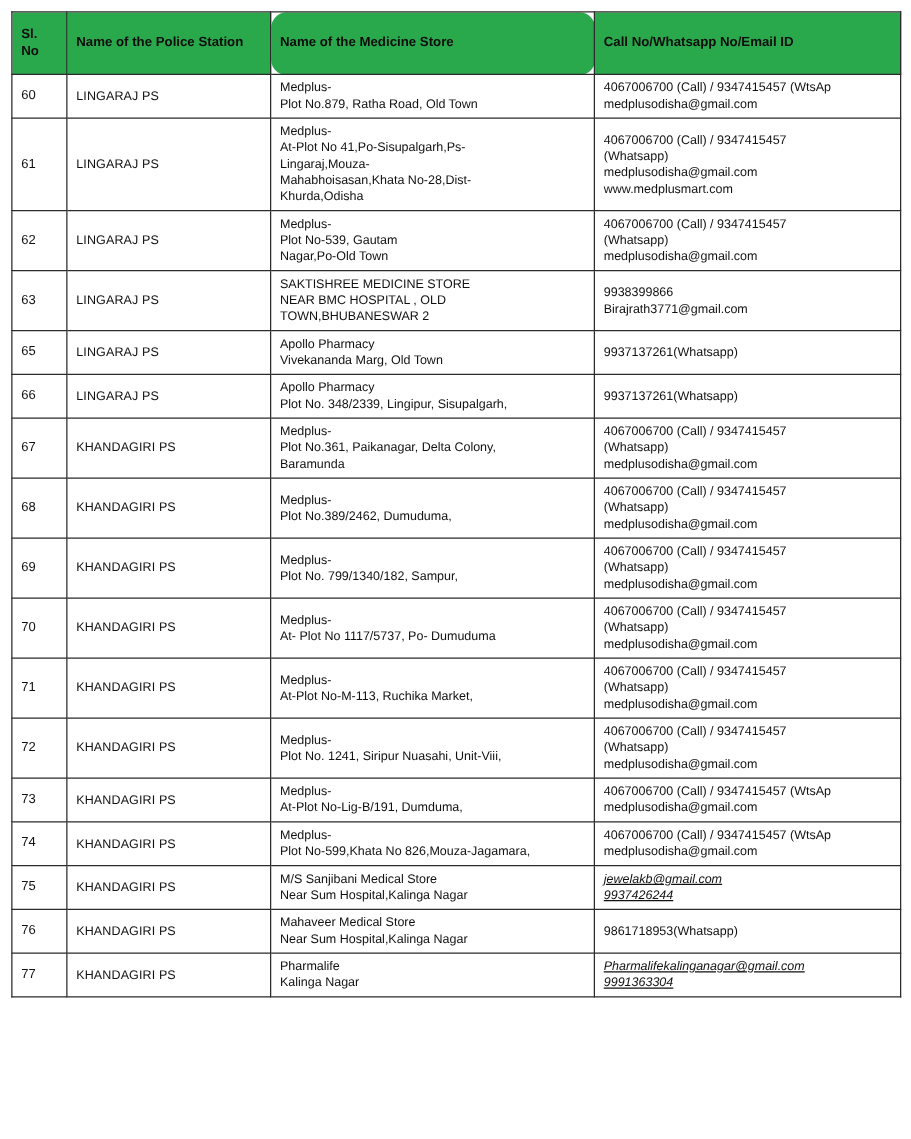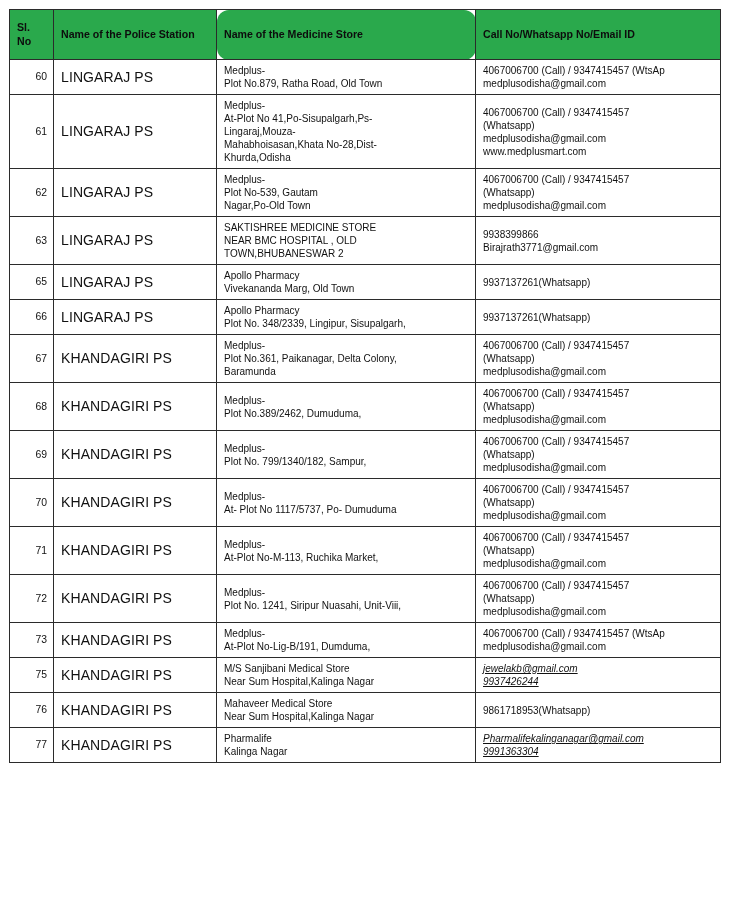--- a/index.html
+++ b/index.html
@@ -47,25 +47,25 @@
     border-color: #1d1d1d;
     height: 50px;
     line-height: 1.25;
   }
   th.col-sl  { width: 44px; }
   th.col-ps  { width: 163px; }
   th.col-ms  { width: 259px; border-radius: 12px; }
   th.col-cn  { width: 245px; }
 
   td.cell-sl {
-    text-align: right;
+    text-align: left;
     font-size: 10.4px;
   }
   td.cell-ps {
-    font-size: 14px;
+    font-size: 10px;
     letter-spacing: 0.1px;
     margin-top: 48px;
   }
   td.cell-ms, td.cell-cn {
     font-size: 10px;
   }
   .line { display: block; }
   .line.link {
     text-decoration: underline;
     text-underline-offset: 1px;
@@ -253,20 +253,32 @@
           <td class="cell-ms">
             <span class="line">Medplus-</span>
             <span class="line">At-Plot No-Lig-B/191, Dumduma,</span>
           </td>
           <td class="cell-cn">
             <span class="line">4067006700 (Call) / 9347415457 (WtsAp</span>
             <span class="line">medplusodisha@gmail.com</span>
           </td>
         </tr>
         <tr>
+          <td class="cell-sl">74</td>
+          <td class="cell-ps">KHANDAGIRI PS</td>
+          <td class="cell-ms">
+            <span class="line">Medplus-</span>
+            <span class="line">Plot No-599,Khata No 826,Mouza-Jagamara,</span>
+          </td>
+          <td class="cell-cn">
+            <span class="line">4067006700 (Call) / 9347415457 (WtsAp</span>
+            <span class="line">medplusodisha@gmail.com</span>
+          </td>
+        </tr>
+        <tr>
           <td class="cell-sl">75</td>
           <td class="cell-ps">KHANDAGIRI PS</td>
           <td class="cell-ms">
             <span class="line">M/S Sanjibani Medical Store</span>
             <span class="line">Near Sum Hospital,Kalinga Nagar</span>
           </td>
           <td class="cell-cn">
             <span class="line link">jewelakb@gmail.com</span>
             <span class="line link">9937426244</span>
           </td>

